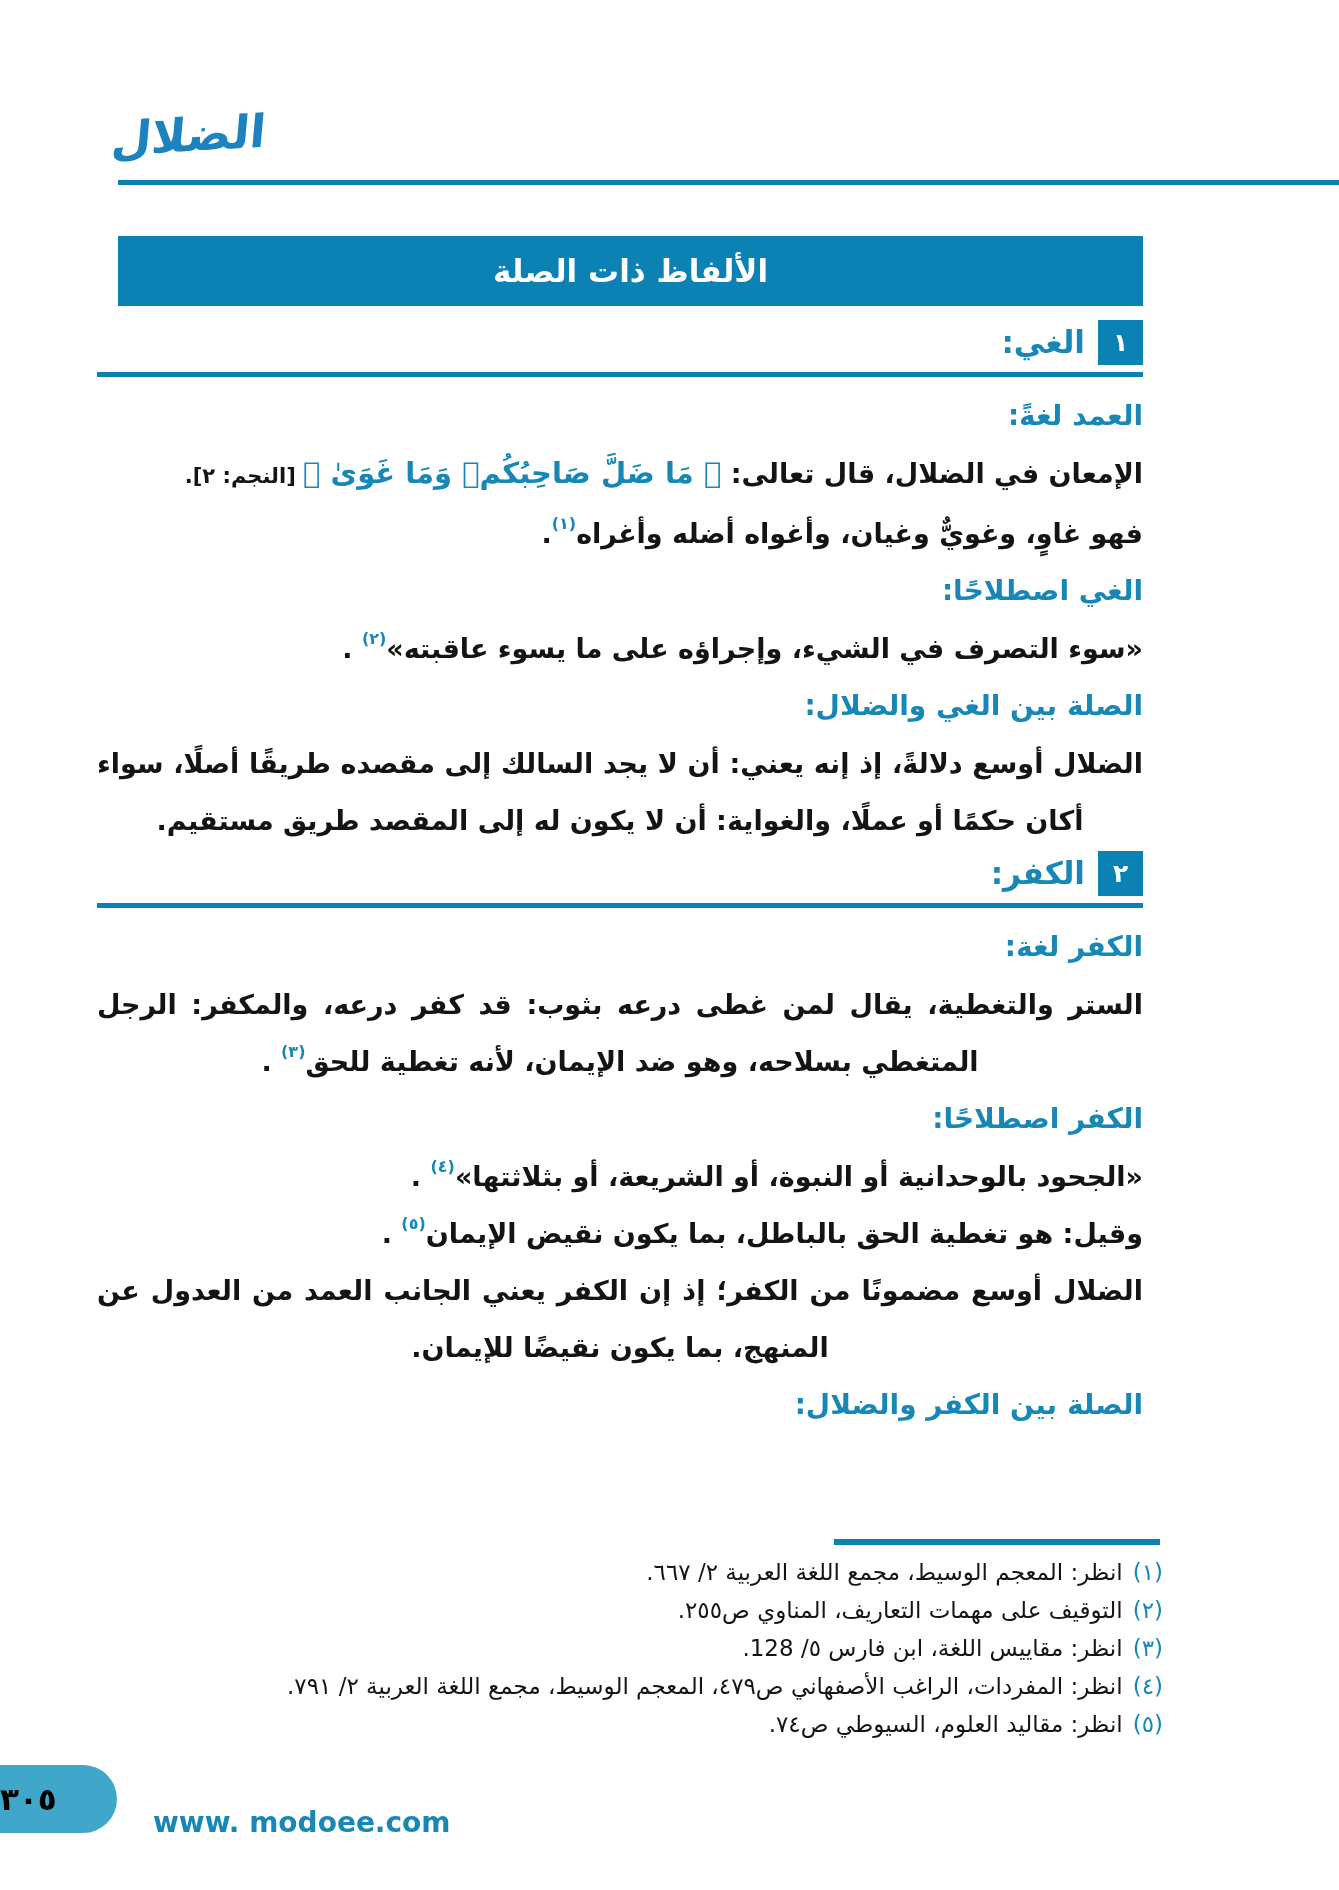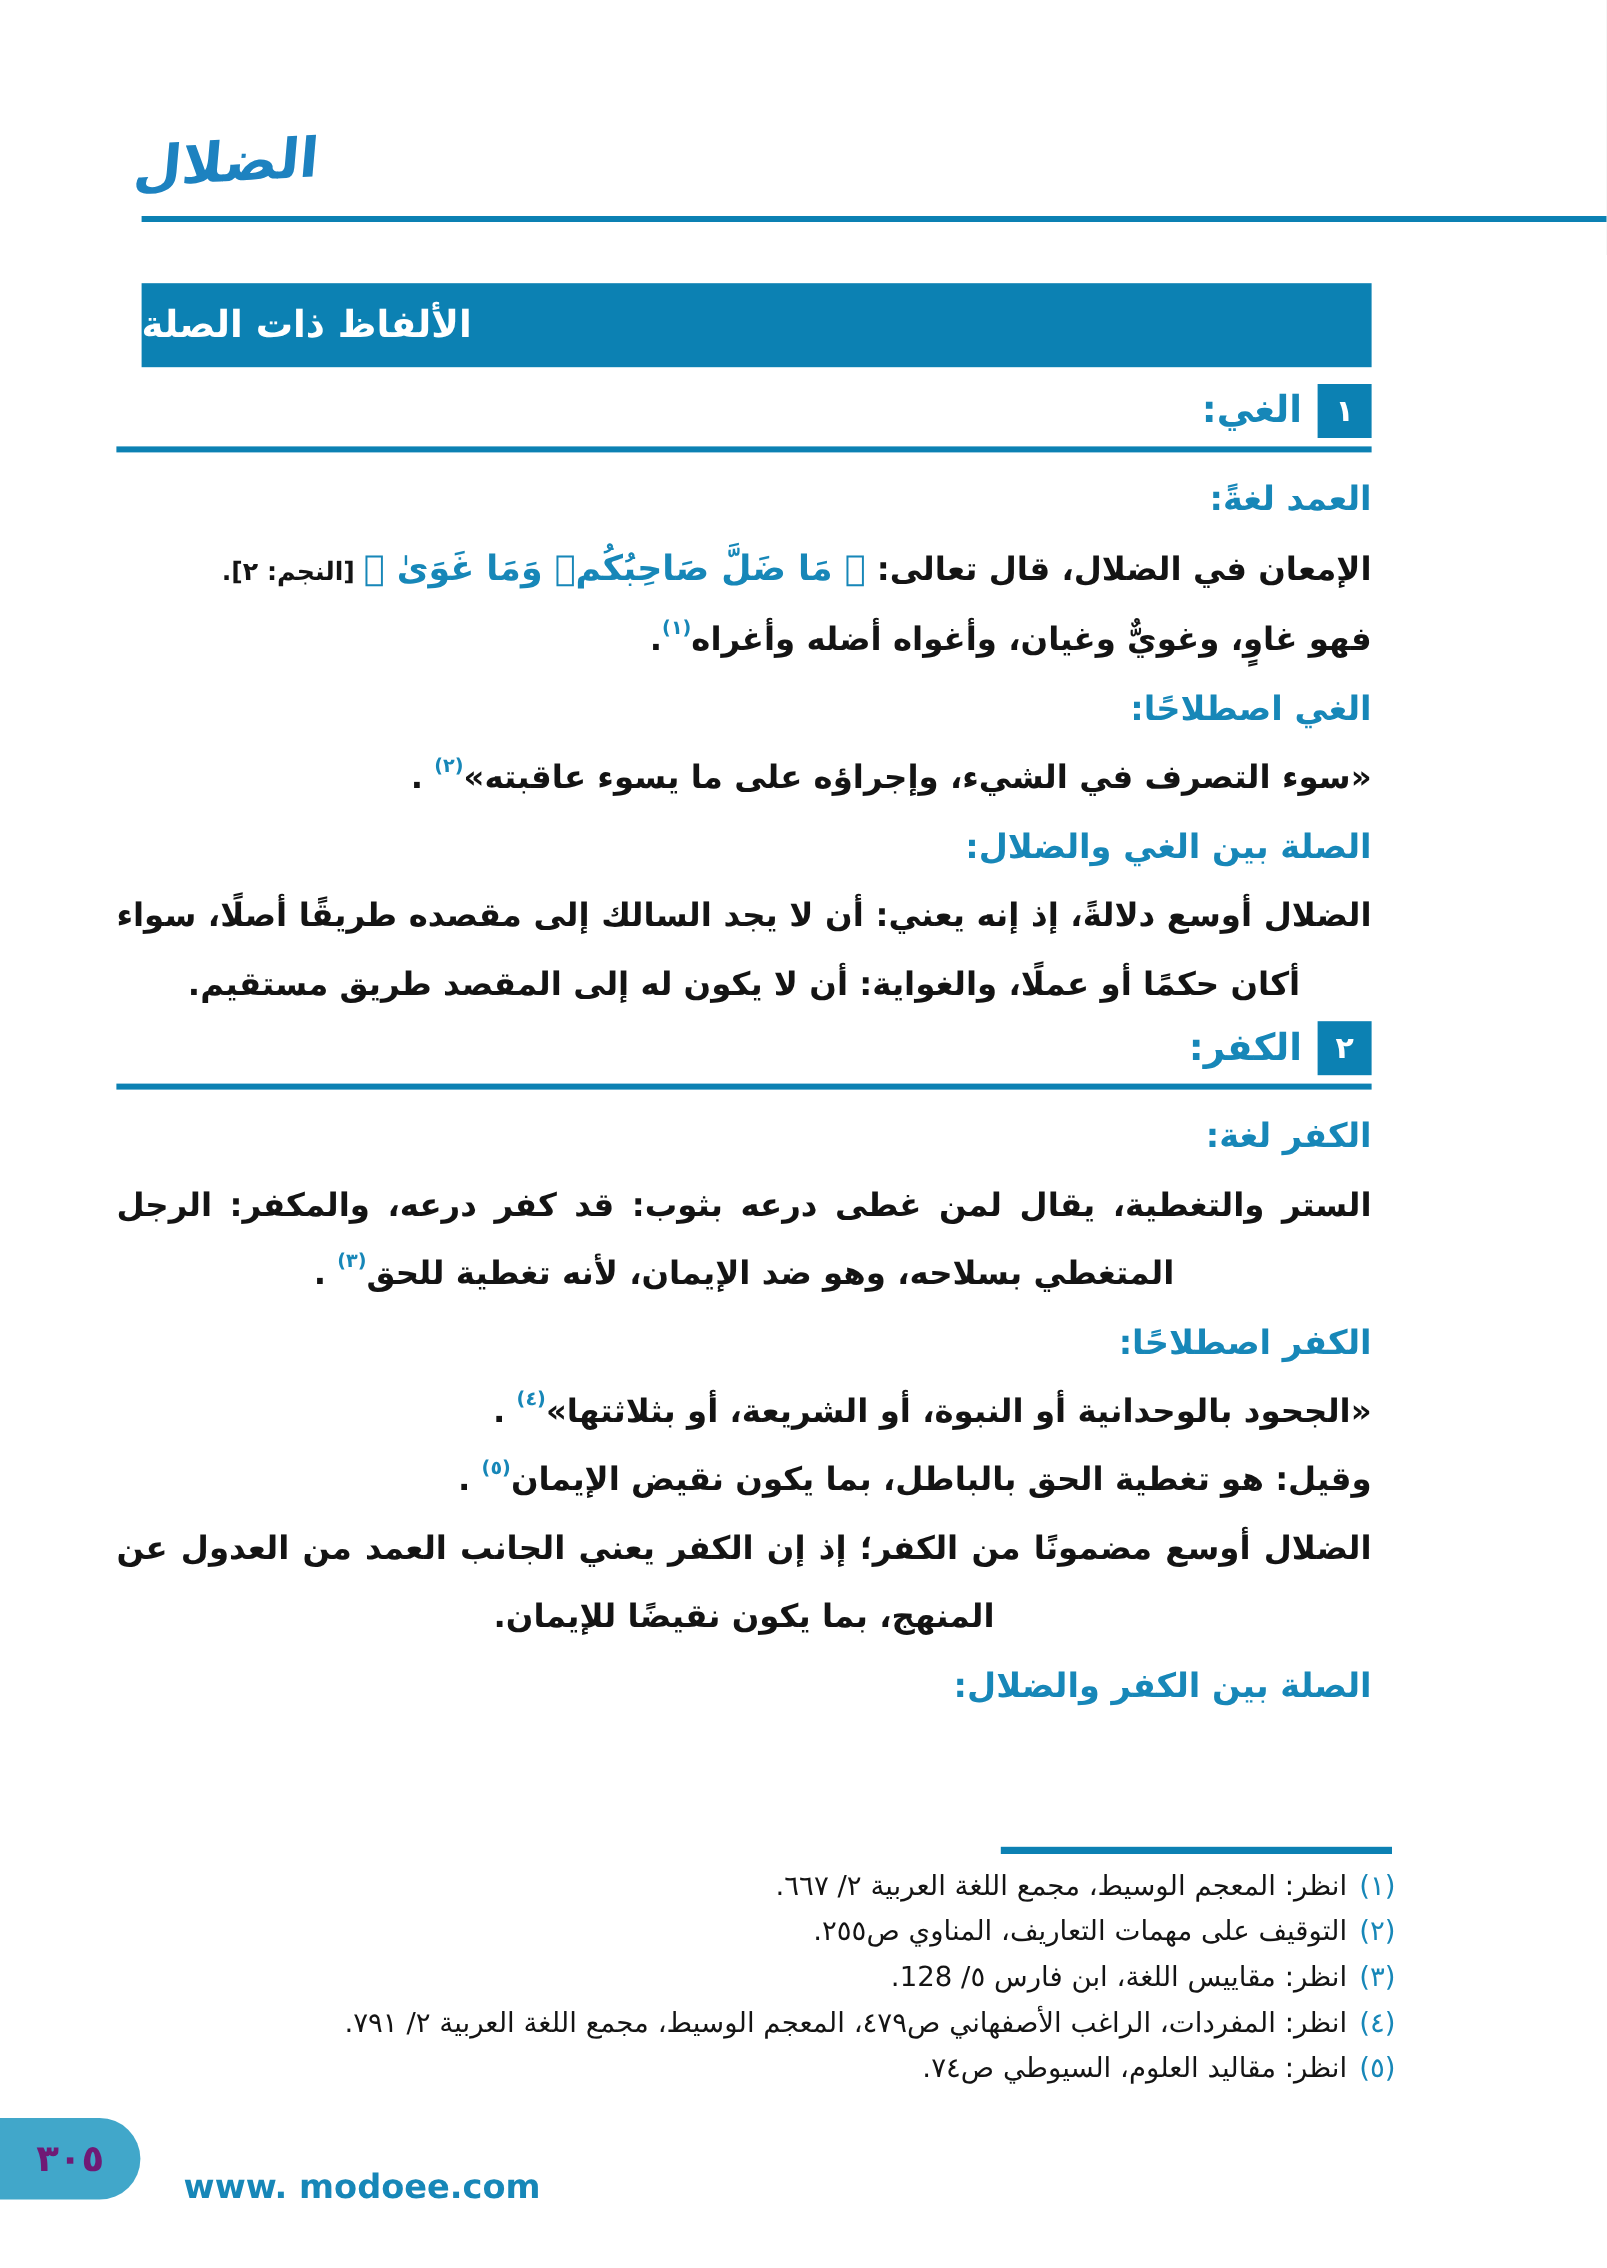--- a/index.html
+++ b/index.html
@@ -18,21 +18,21 @@
   }
   .header-rule {
     position:absolute; top:180px; left:118px; right:0; height:5px;
     background:var(--teal);
   }
 
   
   .banner {
     position:absolute; top:236px; left:118px; width:1025px; height:70px;
     background:var(--teal); color:#ffffff;
-    display:flex; align-items:center; justify-content:flex-start;
+    display:flex; align-items:center; justify-content:center;
     font-size:31px; font-weight:bold;
   }
 
   
   .main {
     position:absolute; top:318px; left:97px; width:1046px;
     direction:rtl; text-align:right;
   }
   .section-head {
     display:flex; align-items:center; gap:13px; height:48px;
@@ -66,23 +66,23 @@
   .footnotes {
     position:absolute; top:1553px; right:176px; left:100px;
     direction:rtl; text-align:right;
     font-size:23px; font-weight:normal; color:#141414; line-height:38px;
   }
   .fn-marker { color:var(--teal-text); margin-left:10px; }
 
   
   .page-badge {
     position:absolute; left:0; top:1765px; width:117px; height:68px;
-    background:var(--badge-light); color:#701a75;
+    background:var(--badge-light); color:#000000;
     border-top-right-radius:36px; border-bottom-right-radius:36px;
-    display:flex; align-items:center; justify-content:center;
+    display:flex; align-items:center; justify-content:flex-start;
     font-size:31px; font-weight:bold;
   }
   .website {
     position:absolute; left:153px; top:1806px; direction:ltr;
     color:var(--teal-text); font-size:28px; font-weight:bold;
     text-decoration:none; white-space:nowrap;
   }
 </style>
 </head>
 <body>

